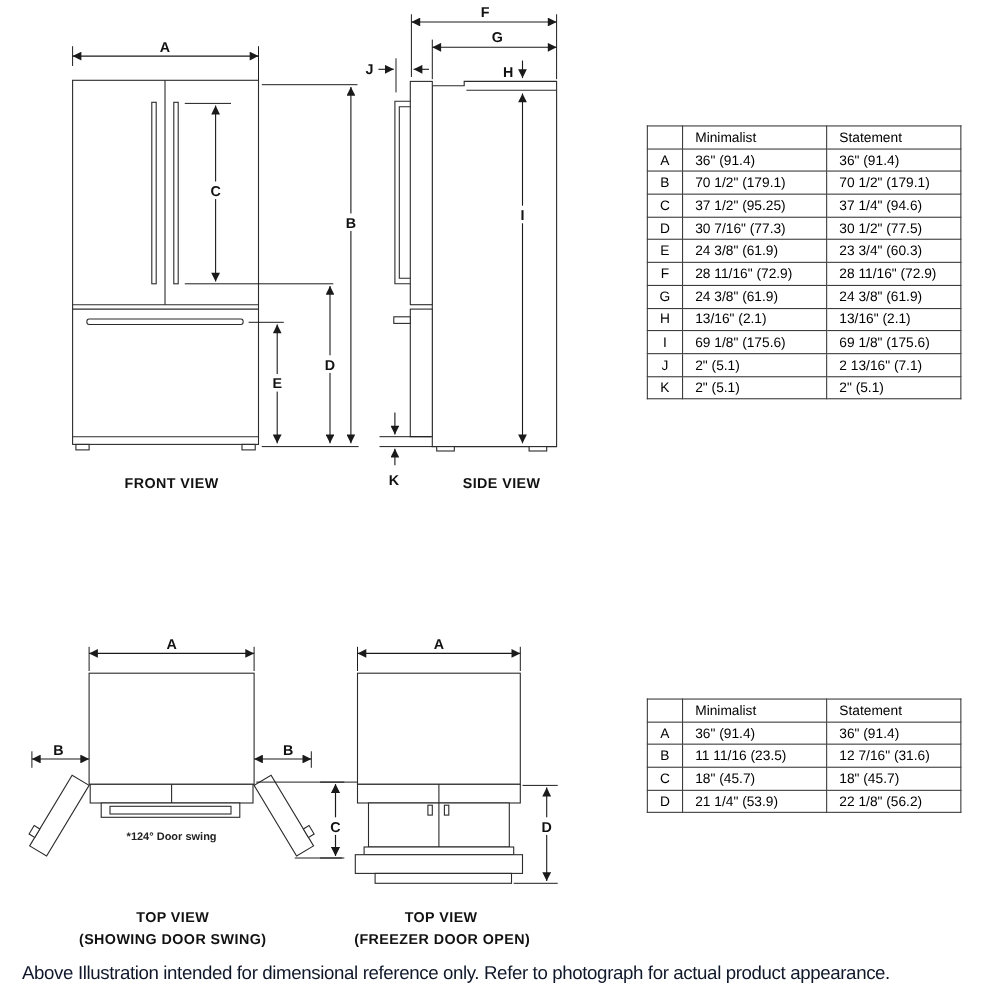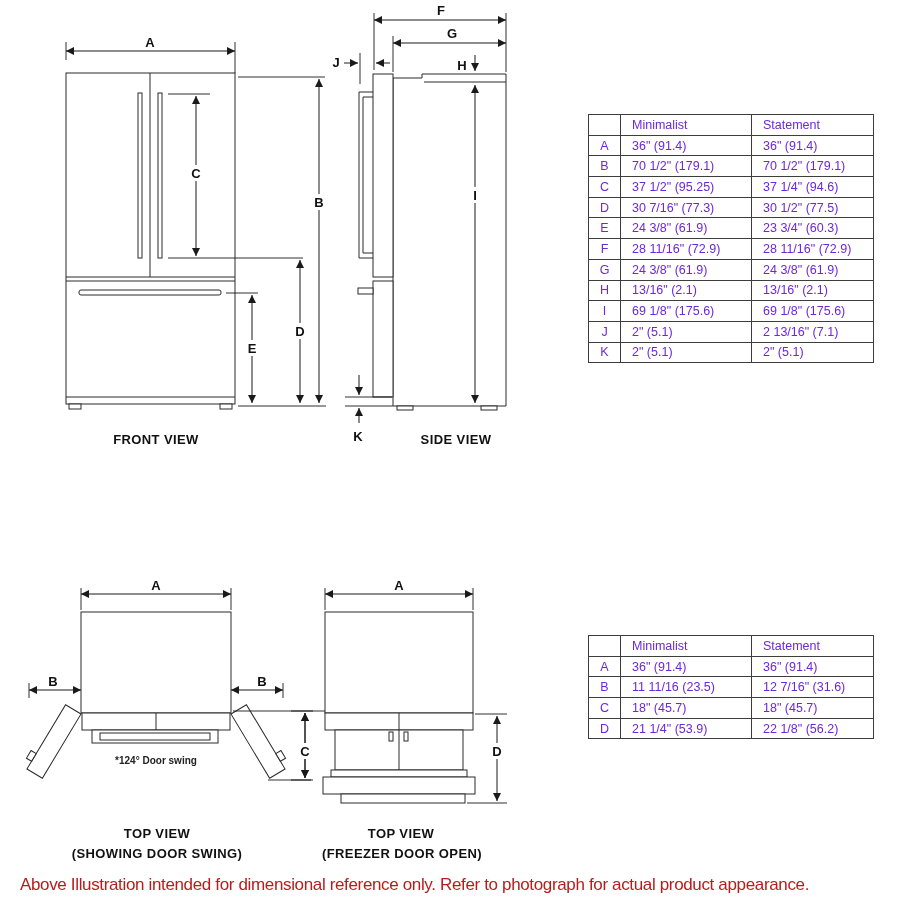--- a/index.html
+++ b/index.html
@@ -7,26 +7,26 @@
   svg.drawing{position:absolute;left:0;top:0;}
   .ln{stroke:#2b2b2b;stroke-width:1;fill:none;}
   .lnf{stroke:#2b2b2b;stroke-width:1;fill:#ffffff;}
   .dim{stroke:#1a1a1a;stroke-width:1;fill:none;marker-start:url(#ah);marker-end:url(#ah);}
   .dimE{stroke:#1a1a1a;stroke-width:1;fill:none;marker-end:url(#ah);}
   .ref{stroke:#1a1a1a;stroke-width:0.9;fill:none;}
   text.dimlbl{font-family:"Liberation Sans",sans-serif;font-size:13px;font-weight:bold;fill:#111;text-anchor:middle;}
   text.vtitle{font-family:"Liberation Sans",sans-serif;font-size:13px;font-weight:bold;fill:#111;text-anchor:middle;letter-spacing:0.4px;}
   text.note{font-family:"Liberation Sans",sans-serif;font-size:10px;font-weight:bold;fill:#222;text-anchor:middle;}
   .lblbg{fill:#ffffff;stroke:none;}
-  table.dims{position:absolute;border-collapse:collapse;background:#fff;color:#6d28d9;}
+  table.dims{position:absolute;border-collapse:collapse;background:#fff;color:#000000;}
   table.dims td,table.dims th{border:1px solid #3d3d3d;font-size:12.5px;font-weight:normal;text-align:left;padding:0 4px 0 11px;height:19.7px;white-space:nowrap;}
   table.dims td.letter{text-align:center;padding:0;}
   #table-upper{left:588px;top:114px;}
   #table-lower{left:588px;top:635px;}
-  .footer{position:absolute;left:20px;top:875px;width:872px;font-size:17px;letter-spacing:-0.35px;color:#b91c1c;white-space:nowrap;}
+  .footer{position:absolute;left:20px;top:875px;width:872px;font-size:17px;letter-spacing:-0.35px;color:#0f172a;white-space:nowrap;}
 </style>
 </head>
 <body>
 
 <div class="sheet">
 
 <svg class="drawing" width="900" height="900" viewBox="0 0 900 900">
   <defs>
     <marker id="ah" viewBox="0 0 10 10" refX="10" refY="5" markerWidth="10" markerHeight="8" orient="auto-start-reverse">
       <path d="M0,0 L10,5 L0,10 Z" fill="#1a1a1a"></path>

